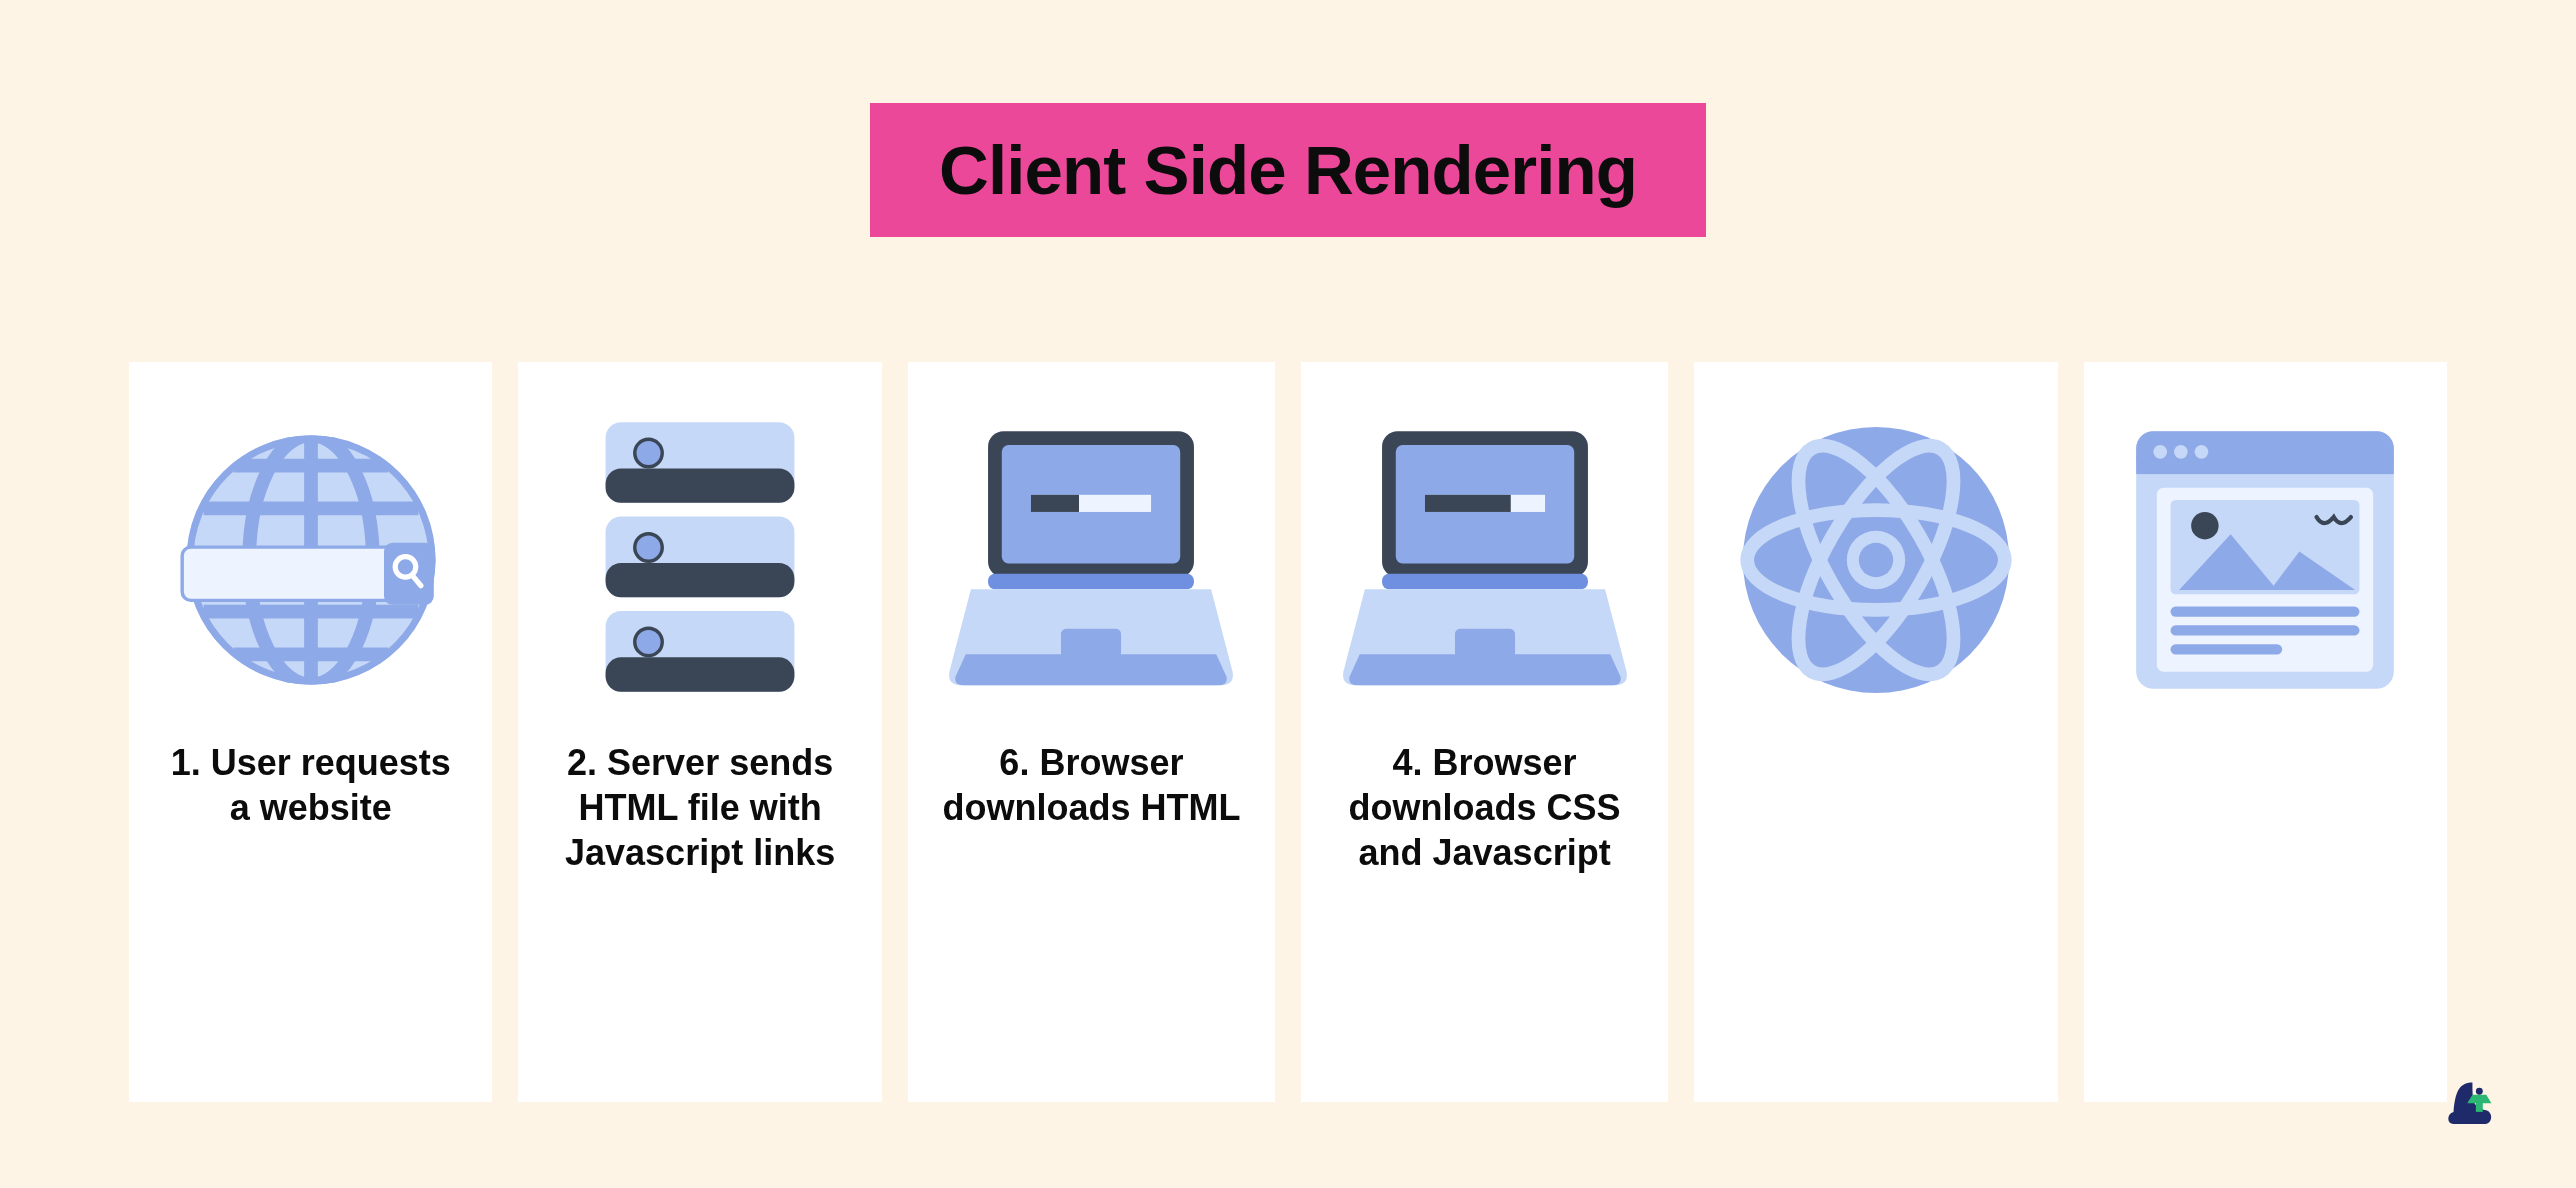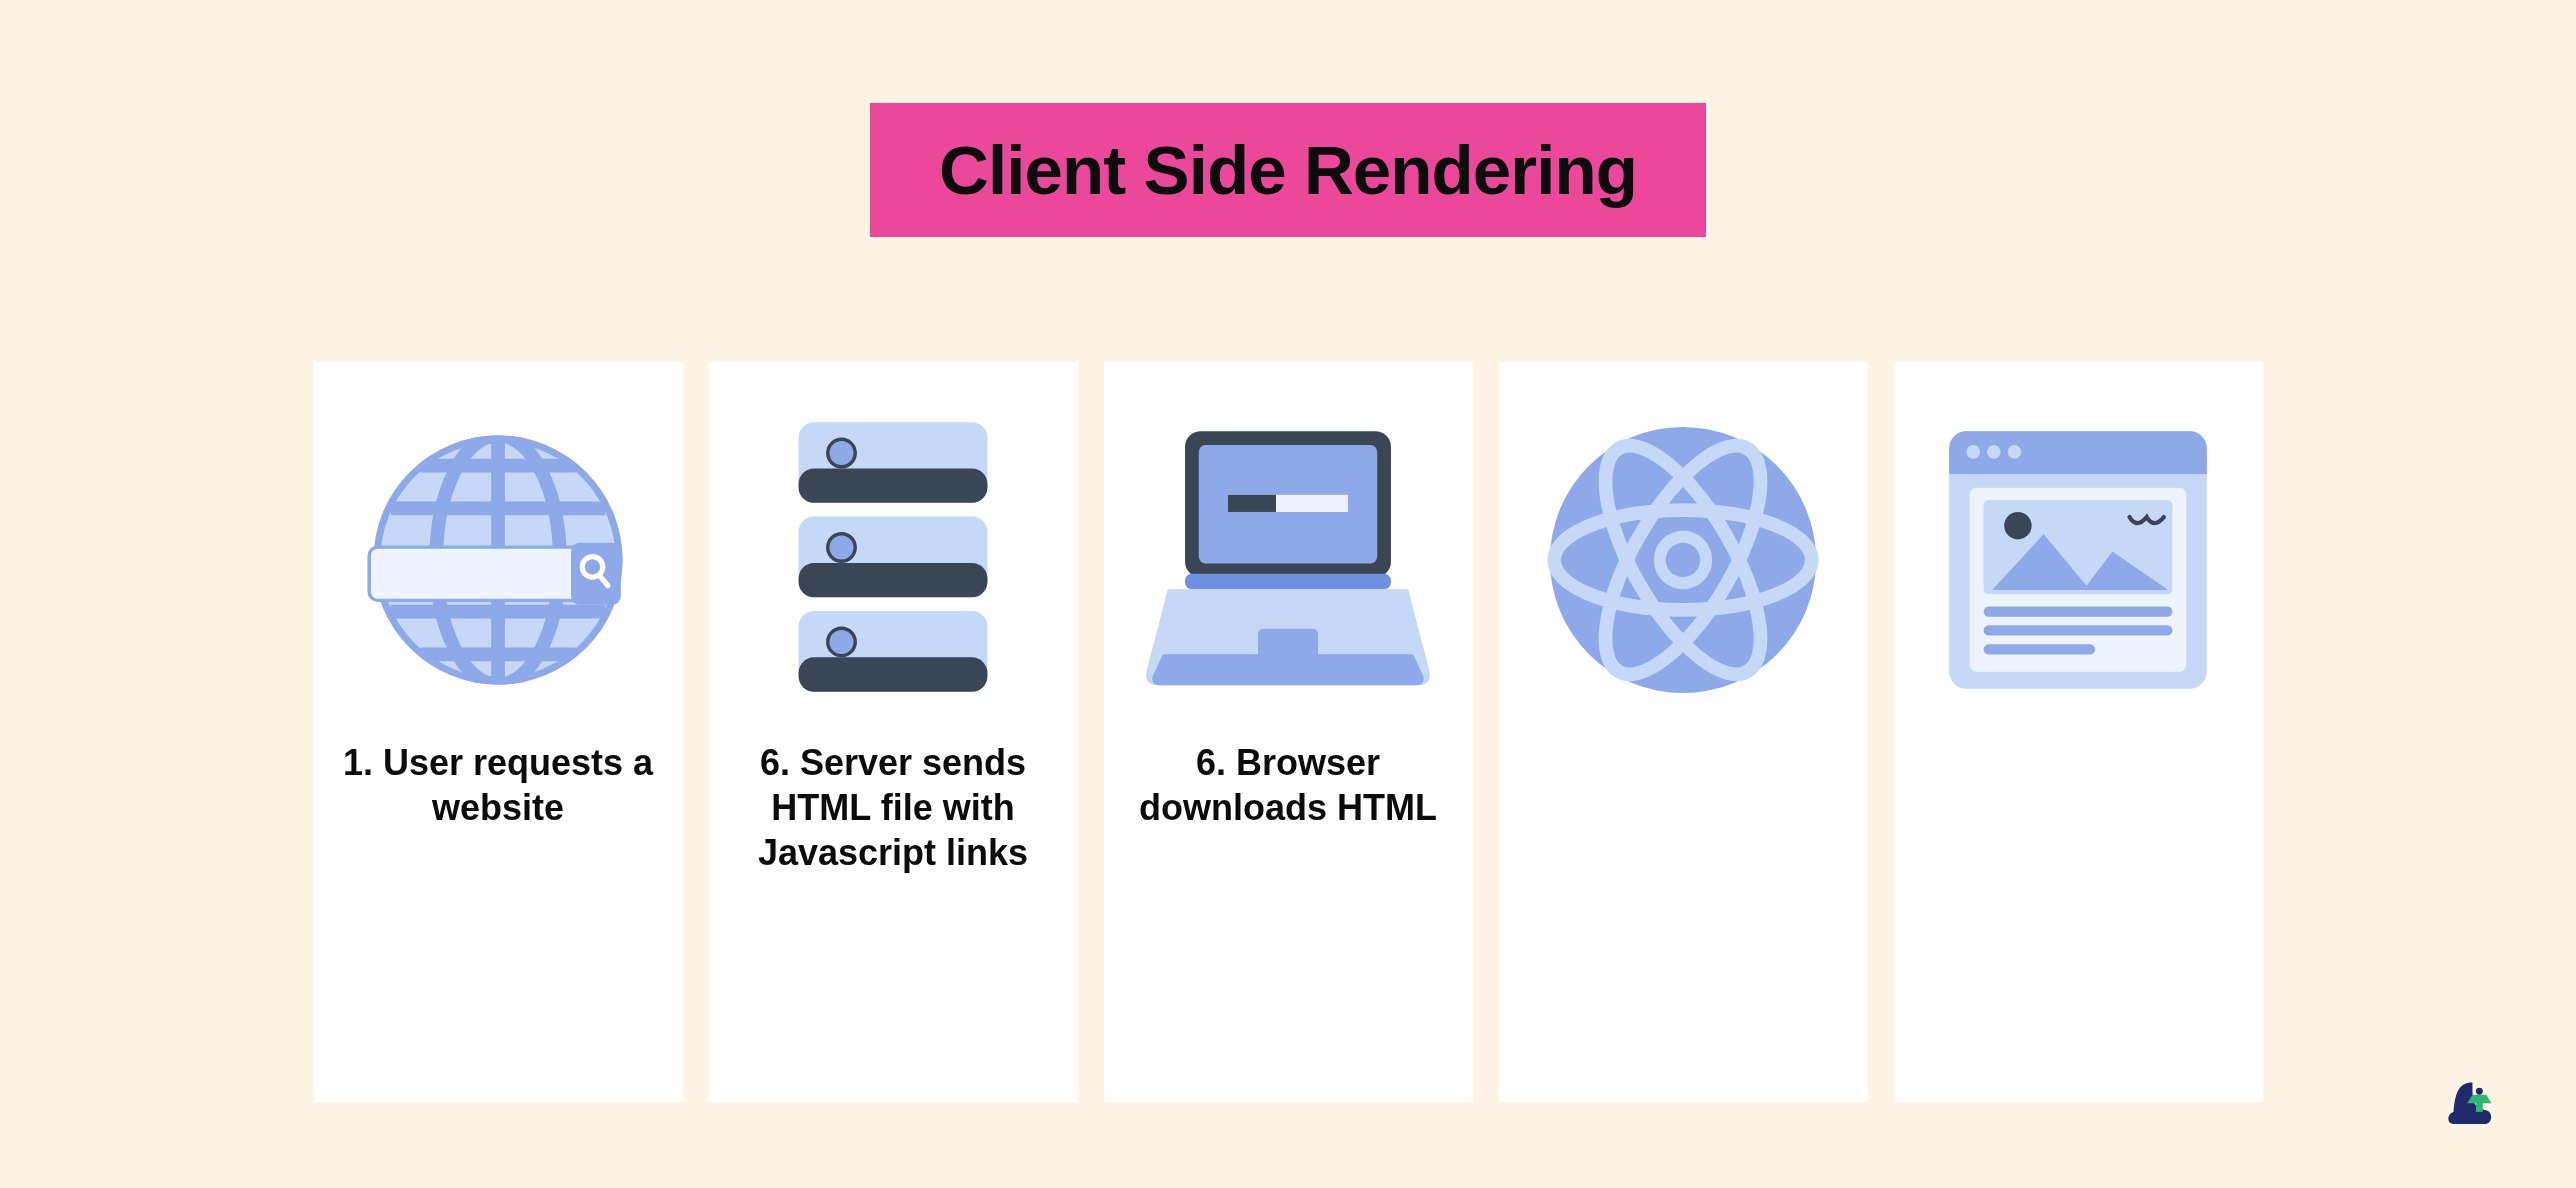--- a/index.html
+++ b/index.html
@@ -133,21 +133,21 @@
             <circle cx="90" cy="166" r="16" fill="none" stroke="#3a4656" stroke-width="4"></circle>
           </g>
           <g>
             <rect x="40" y="240" width="220" height="94" rx="18" fill="#c6d8f7"></rect>
             <rect x="40" y="294" width="220" height="40" rx="18" fill="#3a4656"></rect>
             <circle cx="90" cy="276" r="16" fill="#8ea9e8"></circle>
             <circle cx="90" cy="276" r="16" fill="none" stroke="#3a4656" stroke-width="4"></circle>
           </g>
         </svg>
       </div>
-      <div class="card-label">6. Server sends HTML file with Javascript links</div>
+      <div class="card-label">2. Server sends HTML file with Javascript links</div>
     </div>
 
     <div class="card">
       <div class="card-icon-area">
         <svg width="326" height="292" viewBox="0 0 380 340">
 
           <rect x="70" y="20" width="240" height="170" rx="18" fill="#3a4656"></rect>
           <rect x="86" y="36" width="208" height="138" rx="8" fill="#8ea9e8"></rect>
 
           <rect x="120" y="94" width="140" height="20" fill="#eef4ff"></rect>
@@ -157,20 +157,35 @@
 
           <path d="M 50 204 L 330 204 L 355 300 Q 358 316 340 316 L 40 316 Q 22 316 25 300 Z" fill="#c6d8f7"></path>
           <path d="M 44 280 L 336 280 L 348 306 Q 350 316 338 316 L 42 316 Q 30 316 32 306 Z" fill="#8ea9e8"></path>
 
           <rect x="155" y="250" width="70" height="34" rx="6" fill="#8ea9e8"></rect>
         </svg>
       </div>
       <div class="card-label">6. Browser downloads HTML</div>
     </div>
 
+    <div class="card">
+      <div class="card-icon-area">
+        <svg width="326" height="292" viewBox="0 0 380 340">
+          <rect x="70" y="20" width="240" height="170" rx="18" fill="#3a4656"></rect>
+          <rect x="86" y="36" width="208" height="138" rx="8" fill="#8ea9e8"></rect>
+          <rect x="120" y="94" width="140" height="20" fill="#eef4ff"></rect>
+          <rect x="120" y="94" width="100" height="20" fill="#3a4656"></rect>
+          <rect x="70" y="186" width="240" height="18" rx="8" fill="#6f8fe0"></rect>
+          <path d="M 50 204 L 330 204 L 355 300 Q 358 316 340 316 L 40 316 Q 22 316 25 300 Z" fill="#c6d8f7"></path>
+          <path d="M 44 280 L 336 280 L 348 306 Q 350 316 338 316 L 42 316 Q 30 316 32 306 Z" fill="#8ea9e8"></path>
+          <rect x="155" y="250" width="70" height="34" rx="6" fill="#8ea9e8"></rect>
+        </svg>
+      </div>
+      <div class="card-label">4. Browser downloads CSS and Javascript</div>
+    </div>
 
     <div class="card">
       <div class="card-icon-area">
         <svg width="292" height="292" viewBox="0 0 340 340">
           <circle cx="170" cy="170" r="155" fill="#8ea9e8"></circle>
           <g fill="none" stroke="#c6d8f7" stroke-width="16">
             <ellipse cx="170" cy="170" rx="150" ry="58"></ellipse>
             <ellipse cx="170" cy="170" rx="150" ry="58" transform="rotate(60 170 170)"></ellipse>
             <ellipse cx="170" cy="170" rx="150" ry="58" transform="rotate(120 170 170)"></ellipse>
           </g>

